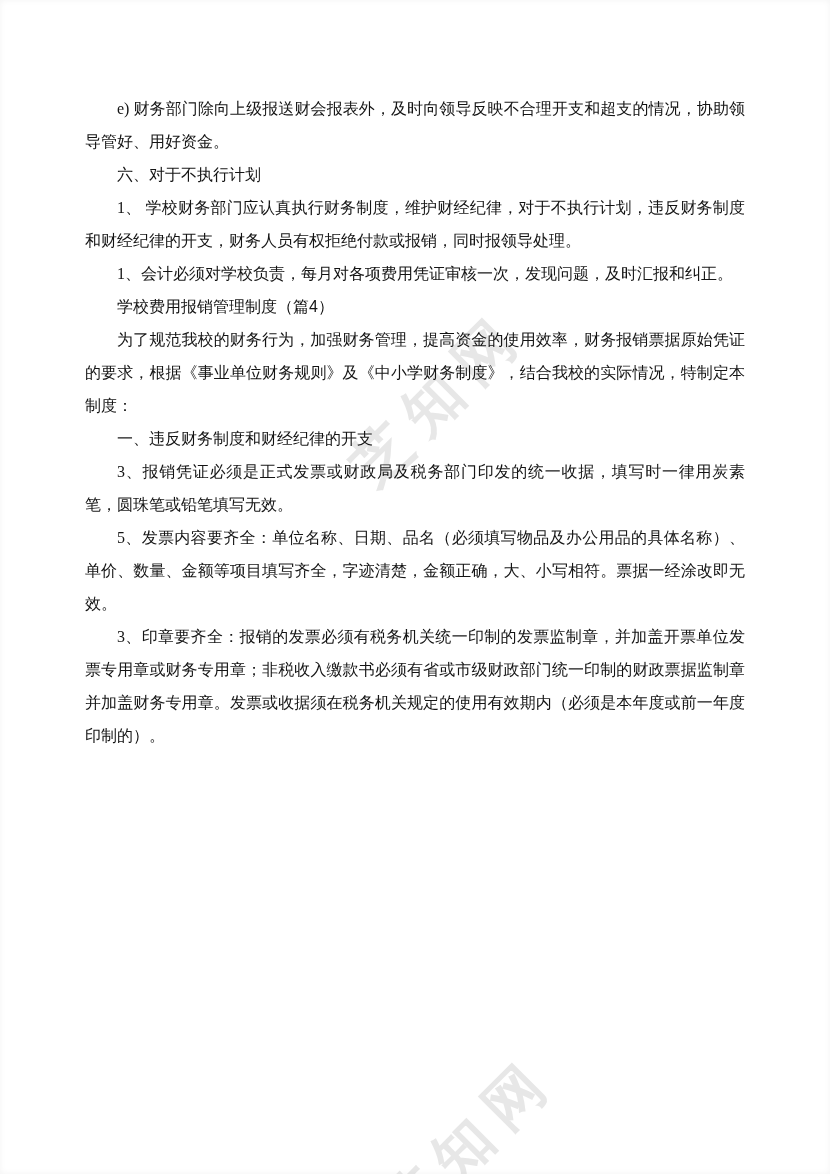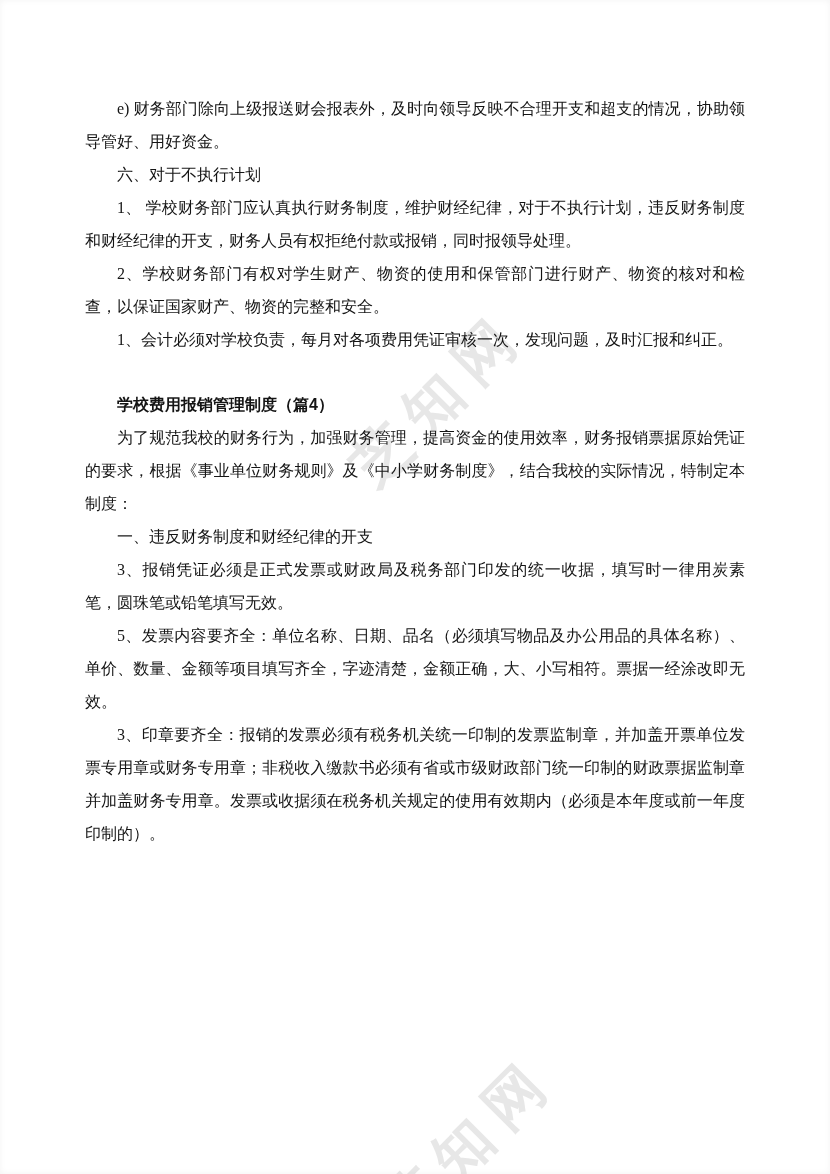--- a/index.html
+++ b/index.html
@@ -30,23 +30,22 @@
     line-height: 33px;
     text-align: justify;
   }
   .content p.para {
     margin: 0;
     padding: 0;
     text-indent: 2em;
     word-break: break-all;
   }
   .content p.bold {
-    font-weight: bold;
+    font-weight: normal;
     font-family: "Liberation Sans", "DejaVu Sans", sans-serif;
-    margin-top: 32px;
   }
   .watermark {
     position: absolute;
     color: rgba(120, 120, 120, 0.18);
     font-family: "Liberation Sans", "DejaVu Sans", sans-serif;
     font-size: 58px;
     font-weight: bold;
     letter-spacing: 14px;
     transform: rotate(-45deg);
     white-space: nowrap;
@@ -65,21 +64,20 @@
 </head>
 <body>
 
 <div class="page">
   <div class="watermark wm1">芝知网</div>
   <div class="watermark wm2">芝知网</div>
   <div class="content">
       <p class="para">e) 财务部门除向上级报送财会报表外，及时向领导反映不合理开支和超支的情况，协助领导管好、用好资金。</p>
       <p class="para">六、对于不执行计划</p>
       <p class="para">1、 学校财务部门应认真执行财务制度，维护财经纪律，对于不执行计划，违反财务制度和财经纪律的开支，财务人员有权拒绝付款或报销，同时报领导处理。</p>
-      <p class="para">2、学校财务部门有权对学生财产、物资的使用和保管部门进行财产、物资的核对和检查，以保证国家财产、物资的完整和安全。</p>
       <p class="para">1、会计必须对学校负责，每月对各项费用凭证审核一次，发现问题，及时汇报和纠正。</p>
       <p class="para bold">学校费用报销管理制度（篇4）</p>
       <p class="para">为了规范我校的财务行为，加强财务管理，提高资金的使用效率，财务报销票据原始凭证的要求，根据《事业单位财务规则》及《中小学财务制度》，结合我校的实际情况，特制定本制度：</p>
       <p class="para">一、违反财务制度和财经纪律的开支</p>
       <p class="para">3、报销凭证必须是正式发票或财政局及税务部门印发的统一收据，填写时一律用炭素笔，圆珠笔或铅笔填写无效。</p>
       <p class="para">5、发票内容要齐全：单位名称、日期、品名（必须填写物品及办公用品的具体名称）、单价、数量、金额等项目填写齐全，字迹清楚，金额正确，大、小写相符。票据一经涂改即无效。</p>
       <p class="para">3、印章要齐全：报销的发票必须有税务机关统一印制的发票监制章，并加盖开票单位发票专用章或财务专用章；非税收入缴款书必须有省或市级财政部门统一印制的财政票据监制章并加盖财务专用章。发票或收据须在税务机关规定的使用有效期内（必须是本年度或前一年度印制的）。</p>
     </div>
 </div>
 

